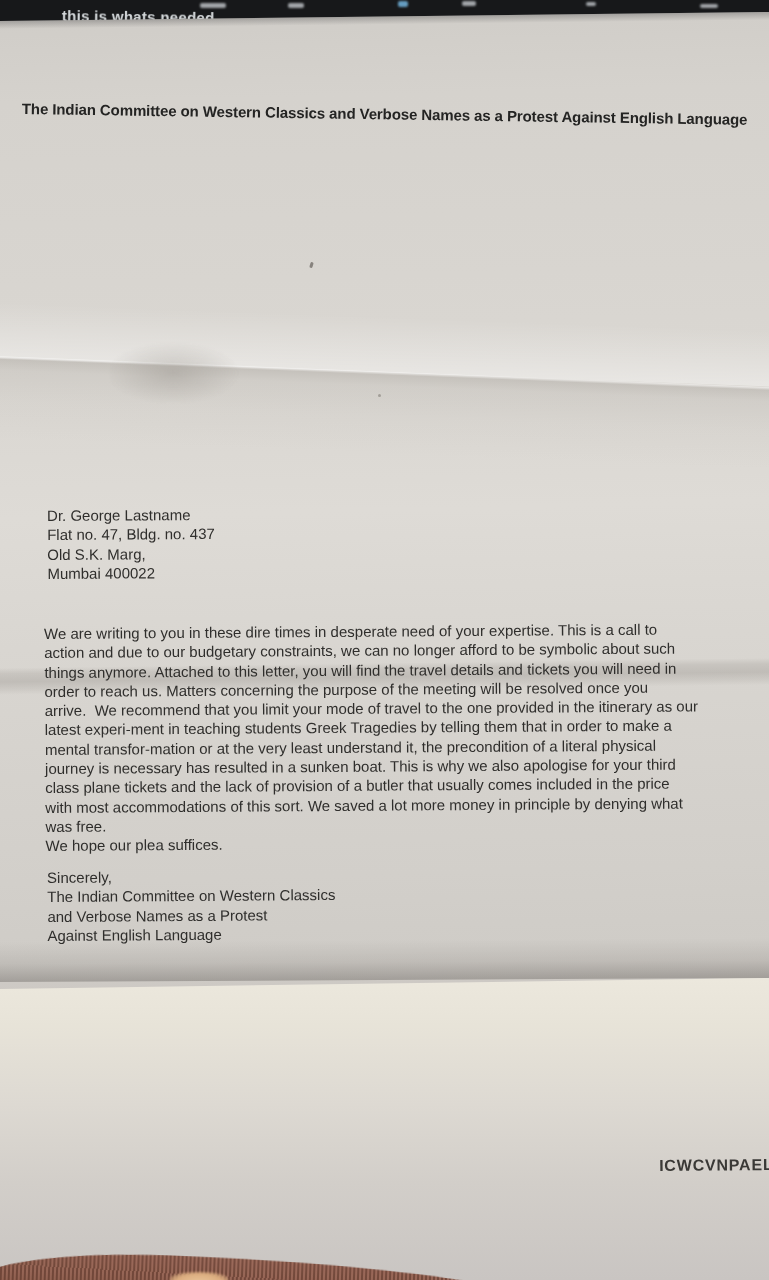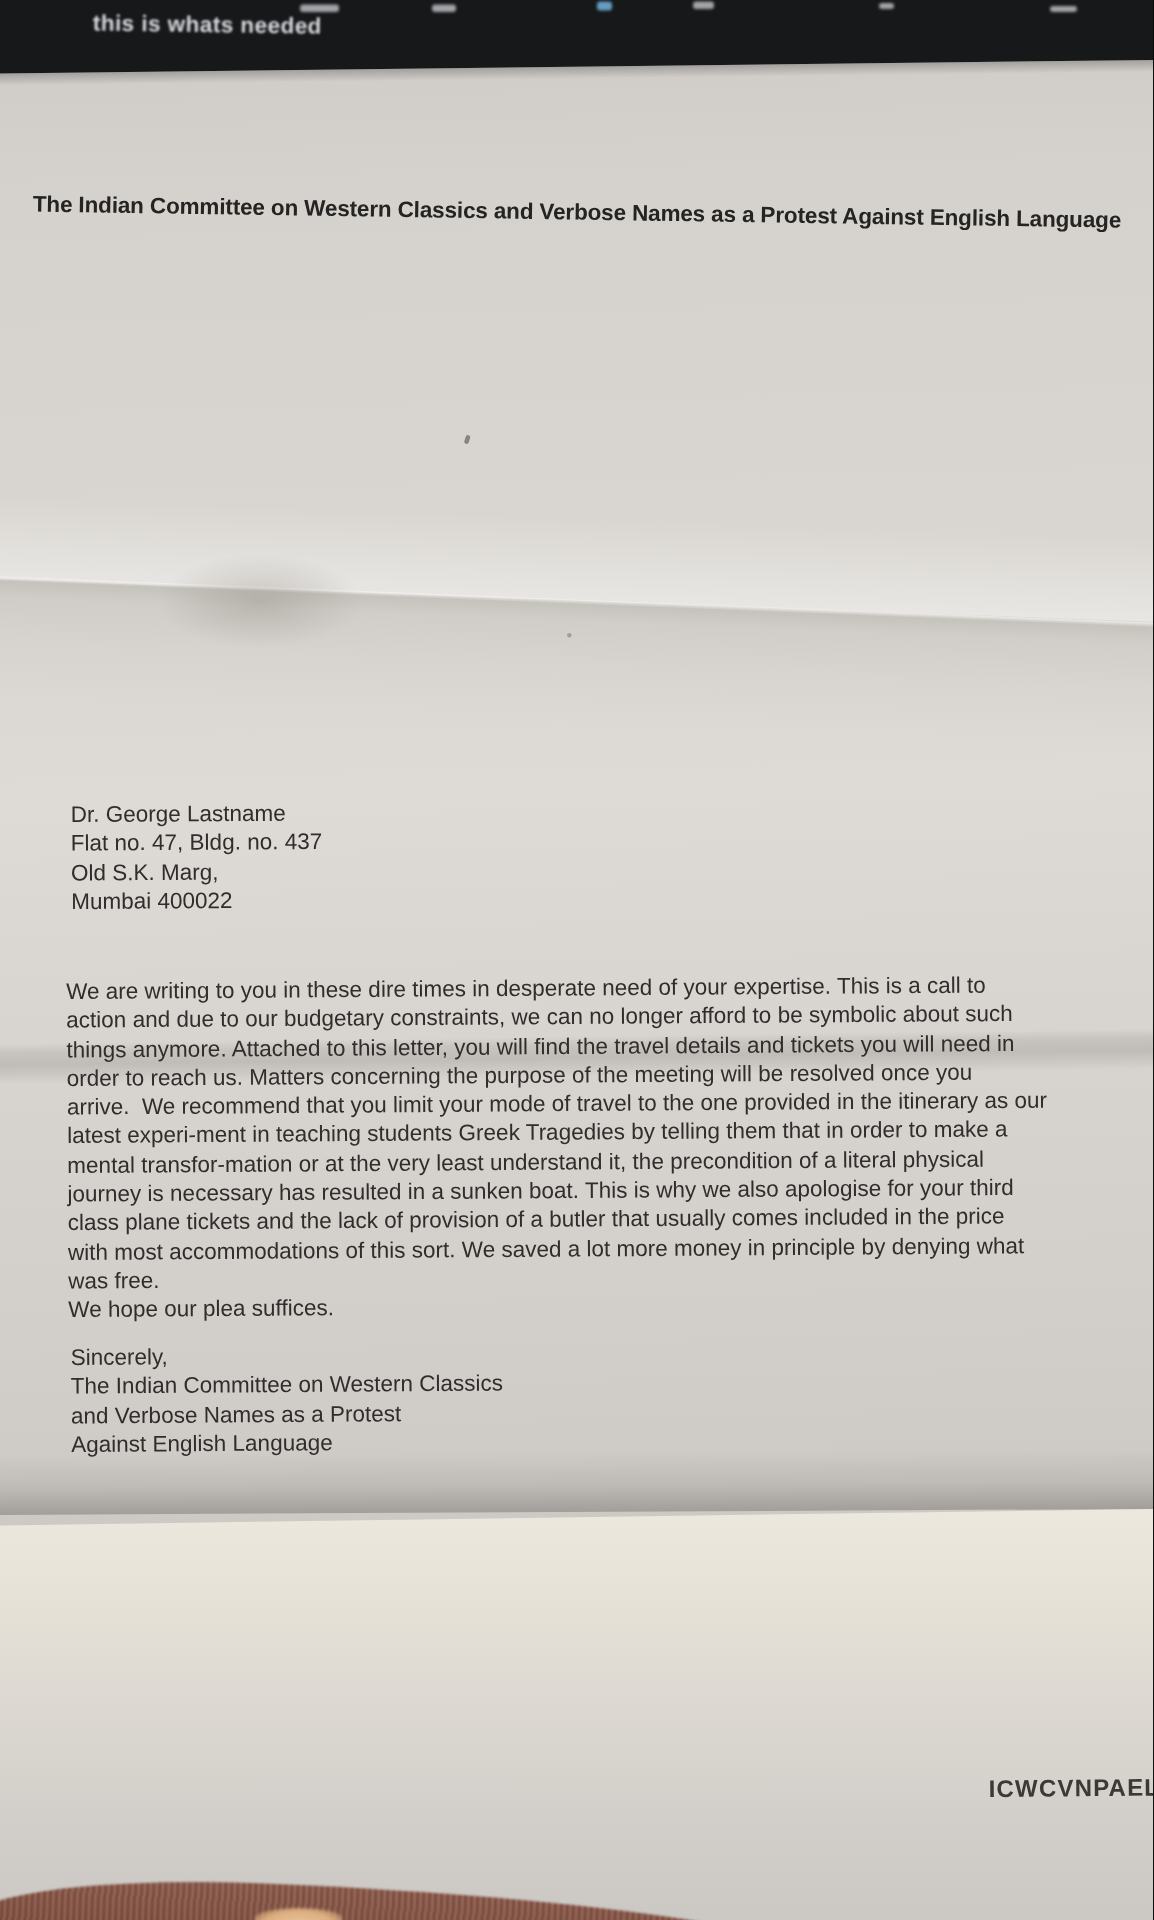--- a/index.html
+++ b/index.html
@@ -26,21 +26,20 @@
   .speck-f{left:700px;top:4px;width:18px;height:4px;}
   
   .paper{
     position:absolute;inset:0;z-index:2;
     clip-path:polygon(0 21px,100% 12px,100% 100%,0 100%);
     background:linear-gradient(178.6deg,
       #cfccc7 0%, #d5d2cd 8%, #d8d5d0 22%, #dbd8d3 33%,
       #dedbd6 40%, #d9d6d1 50%, #d5d2cd 60%, #d2cfca 68%,
       #cfccc7 74%, #cdc9c4 76.5%);
     color:#2f2e2c;
-    margin-top:28px;
   }
   .paper-top-shade{
     position:absolute;left:-4px;top:20px;width:104%;height:9px;
     background:linear-gradient(to bottom, rgba(35,35,38,0.30), rgba(35,35,38,0));
     transform:rotate(-0.67deg);transform-origin:left top;
   }
   
   .crease-bright{
     position:absolute;left:-8px;top:302px;width:105%;height:56px;
     background:linear-gradient(to bottom, rgba(255,255,255,0), rgba(255,255,255,0.38));

